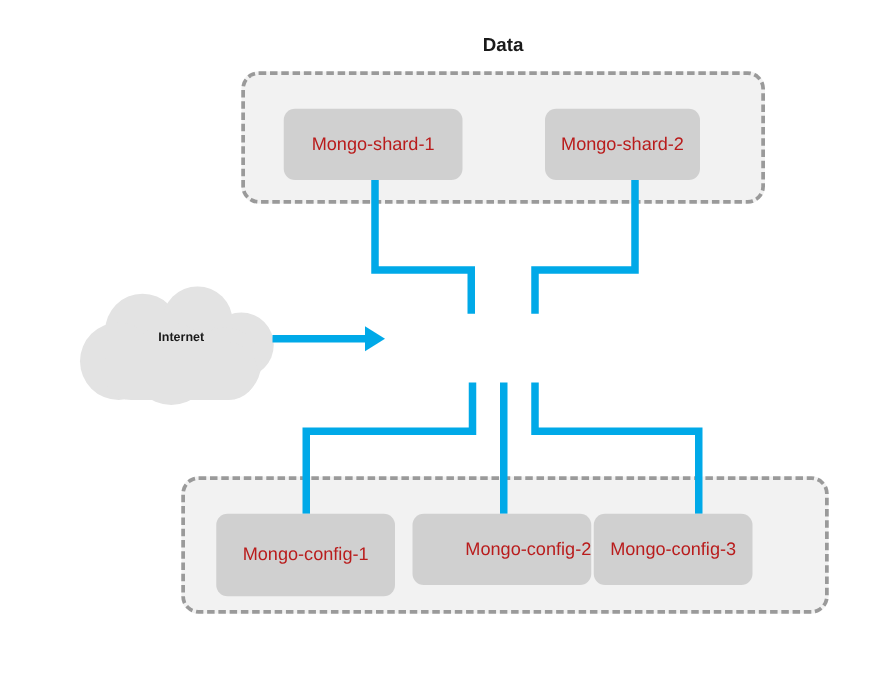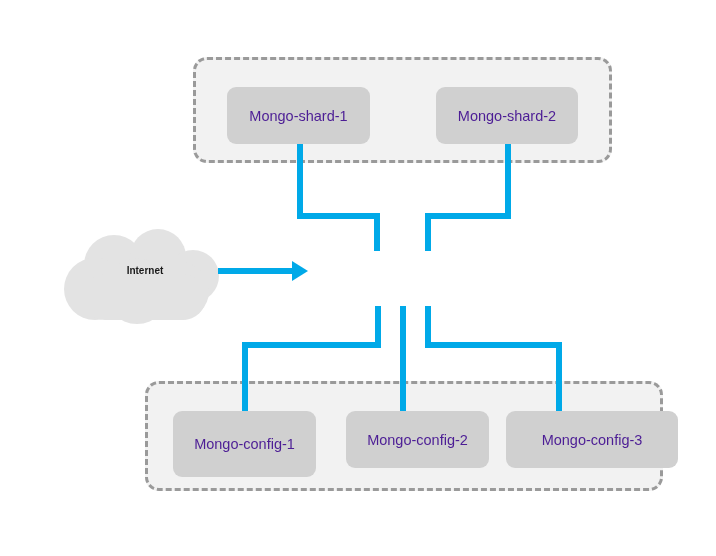--- a/index.html
+++ b/index.html
@@ -40,21 +40,21 @@
     white-space: nowrap;
   }
   .node {
     position: absolute;
     background: #d0d0d0;
     border-radius: 9px;
     box-sizing: border-box;
     display: flex;
     align-items: center;
     justify-content: center;
-    color: #4c1d95;
+    color: #b91c1c;
     font-size: 14.5px;
     white-space: nowrap;
   }
   .cloud {
     position: absolute;
   }
   .cloud-label {
     position: absolute;
     font-size: 10px;
     font-weight: bold;
@@ -62,20 +62,21 @@
     text-align: center;
     white-space: nowrap;
   }
 </style>
 </head>
 <body>
 
 <div id="diagram">
 
   <div class="group-box" style="left:193px; top:57px; width:419px; height:106px;"></div>
+  <div class="group-label" style="left:193px; top:28px; width:419px;">Data</div>
 
   <div class="group-box" style="left:145px; top:381px; width:518px; height:110px;"></div>
 
   <svg class="cloud" style="left:62px; top:229px;" width="170" height="96" viewBox="0 0 170 96">
     <g fill="#e3e3e3">
       <circle cx="52" cy="36" r="30"></circle>
       <circle cx="96" cy="28" r="28"></circle>
       <circle cx="131" cy="47" r="26"></circle>
       <circle cx="33" cy="60" r="31"></circle>
       <circle cx="75" cy="62" r="33"></circle>
@@ -93,28 +94,28 @@
       <path d="M 403 306 L 403 411"></path>
       <path d="M 428 306 L 428 345 L 559 345 L 559 411"></path>
       <path d="M 218 271 L 294 271"></path>
     </g>
     <polygon points="292,261 292,281 308,271" fill="#00a9e8"></polygon>
   </svg>
 
   <div class="node" style="left:227px; top:87px; width:143px; height:57px;">
     <span>Mongo-shard-1</span>
   </div>
-  <div class="node" style="left:436px; top:87px; width:142px; height:57px;">
+  <div class="node" style="left:436px; top:87px; width:124px; height:57px;">
     <span>Mongo-shard-2</span>
   </div>
 
 
   <div class="node" style="left:173px; top:411px; width:143px; height:66px;">
     <span>Mongo-config-1</span>
   </div>
-  <div class="node" style="left:346px; top:411px; width:143px; height:57px;">
+  <div class="node" style="left:330px; top:411px; width:143px; height:57px;justify-content:flex-end;">
     <span>Mongo-config-2</span>
   </div>
-  <div class="node" style="left:506px; top:411px; width:172px; height:57px;">
+  <div class="node" style="left:475px; top:411px; width:127px; height:57px;">
     <span>Mongo-config-3</span>
   </div>
 
 </div>
 
 </body></html>

